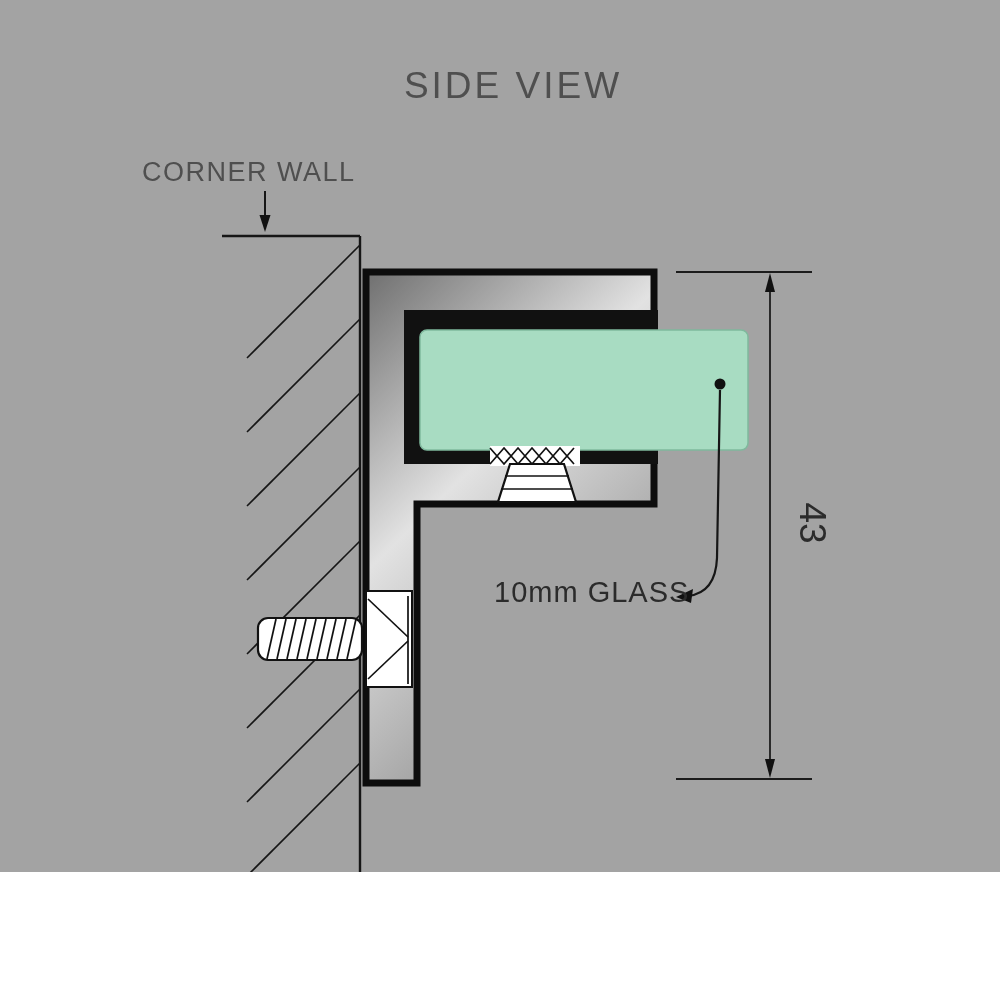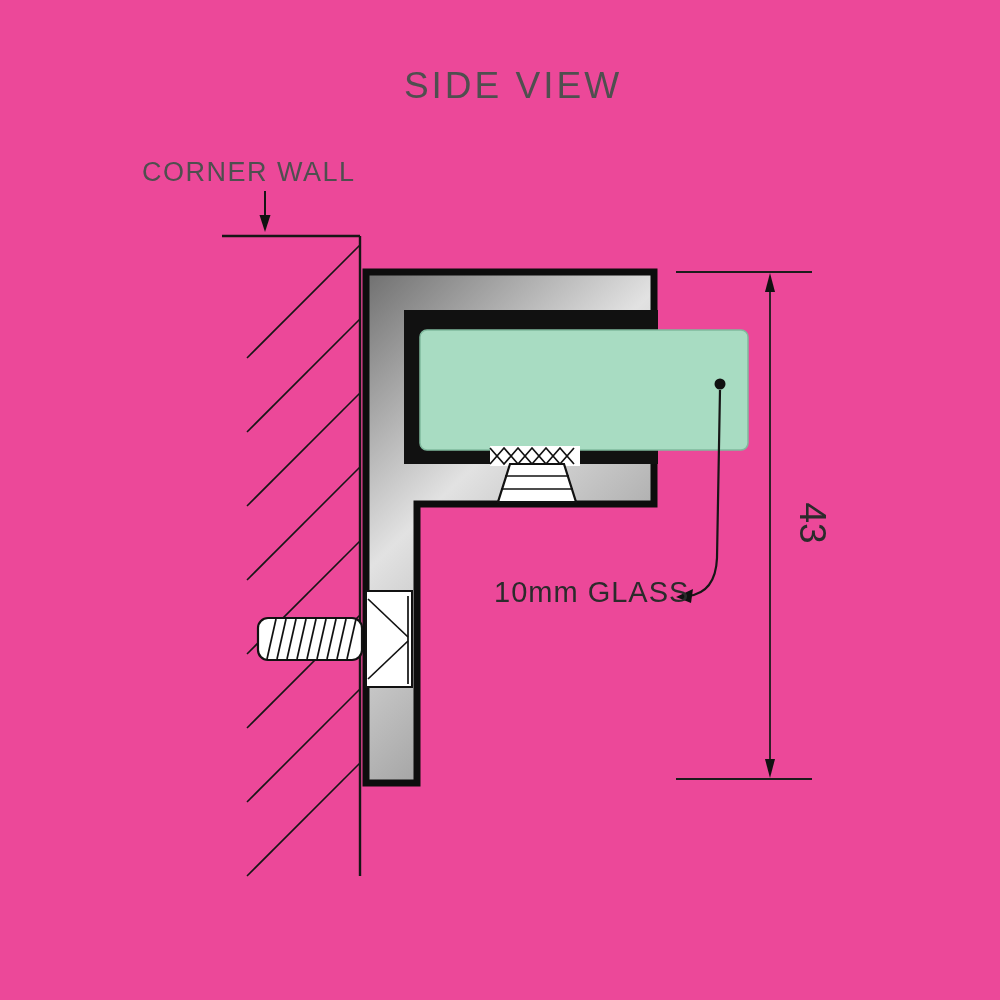--- a/index.html
+++ b/index.html
@@ -1,16 +1,16 @@
 <!DOCTYPE html>
 <html><head>
 <meta charset="utf-8">
 <style>
   html,body{margin:0;padding:0;background:#ffffff;}
-  .stage{position:relative;width:1000px;height:1000px;background:#ec4899;overflow:hidden;}
+  .stage{position:relative;width:1000px;height:872px;background:#a3a3a3;overflow:hidden;}
   svg{display:block;}
   text{font-family:"Liberation Sans", sans-serif;}
   .title-text{font-size:37px;letter-spacing:3px;}
   .label-text{font-size:27px;letter-spacing:1.5px;}
   .glass-label-text{font-size:29px;letter-spacing:1px;}
   .dim-text{font-size:37px;}
   .thin-line{stroke:#161616;stroke-width:2;}
   .wall-line{stroke:#161616;stroke-width:2.4;fill:none;}
   .hatch-line{stroke:#161616;stroke-width:1.6;}
   .bracket-outline{stroke:#0d0d0d;stroke-width:7;stroke-linejoin:miter;}

